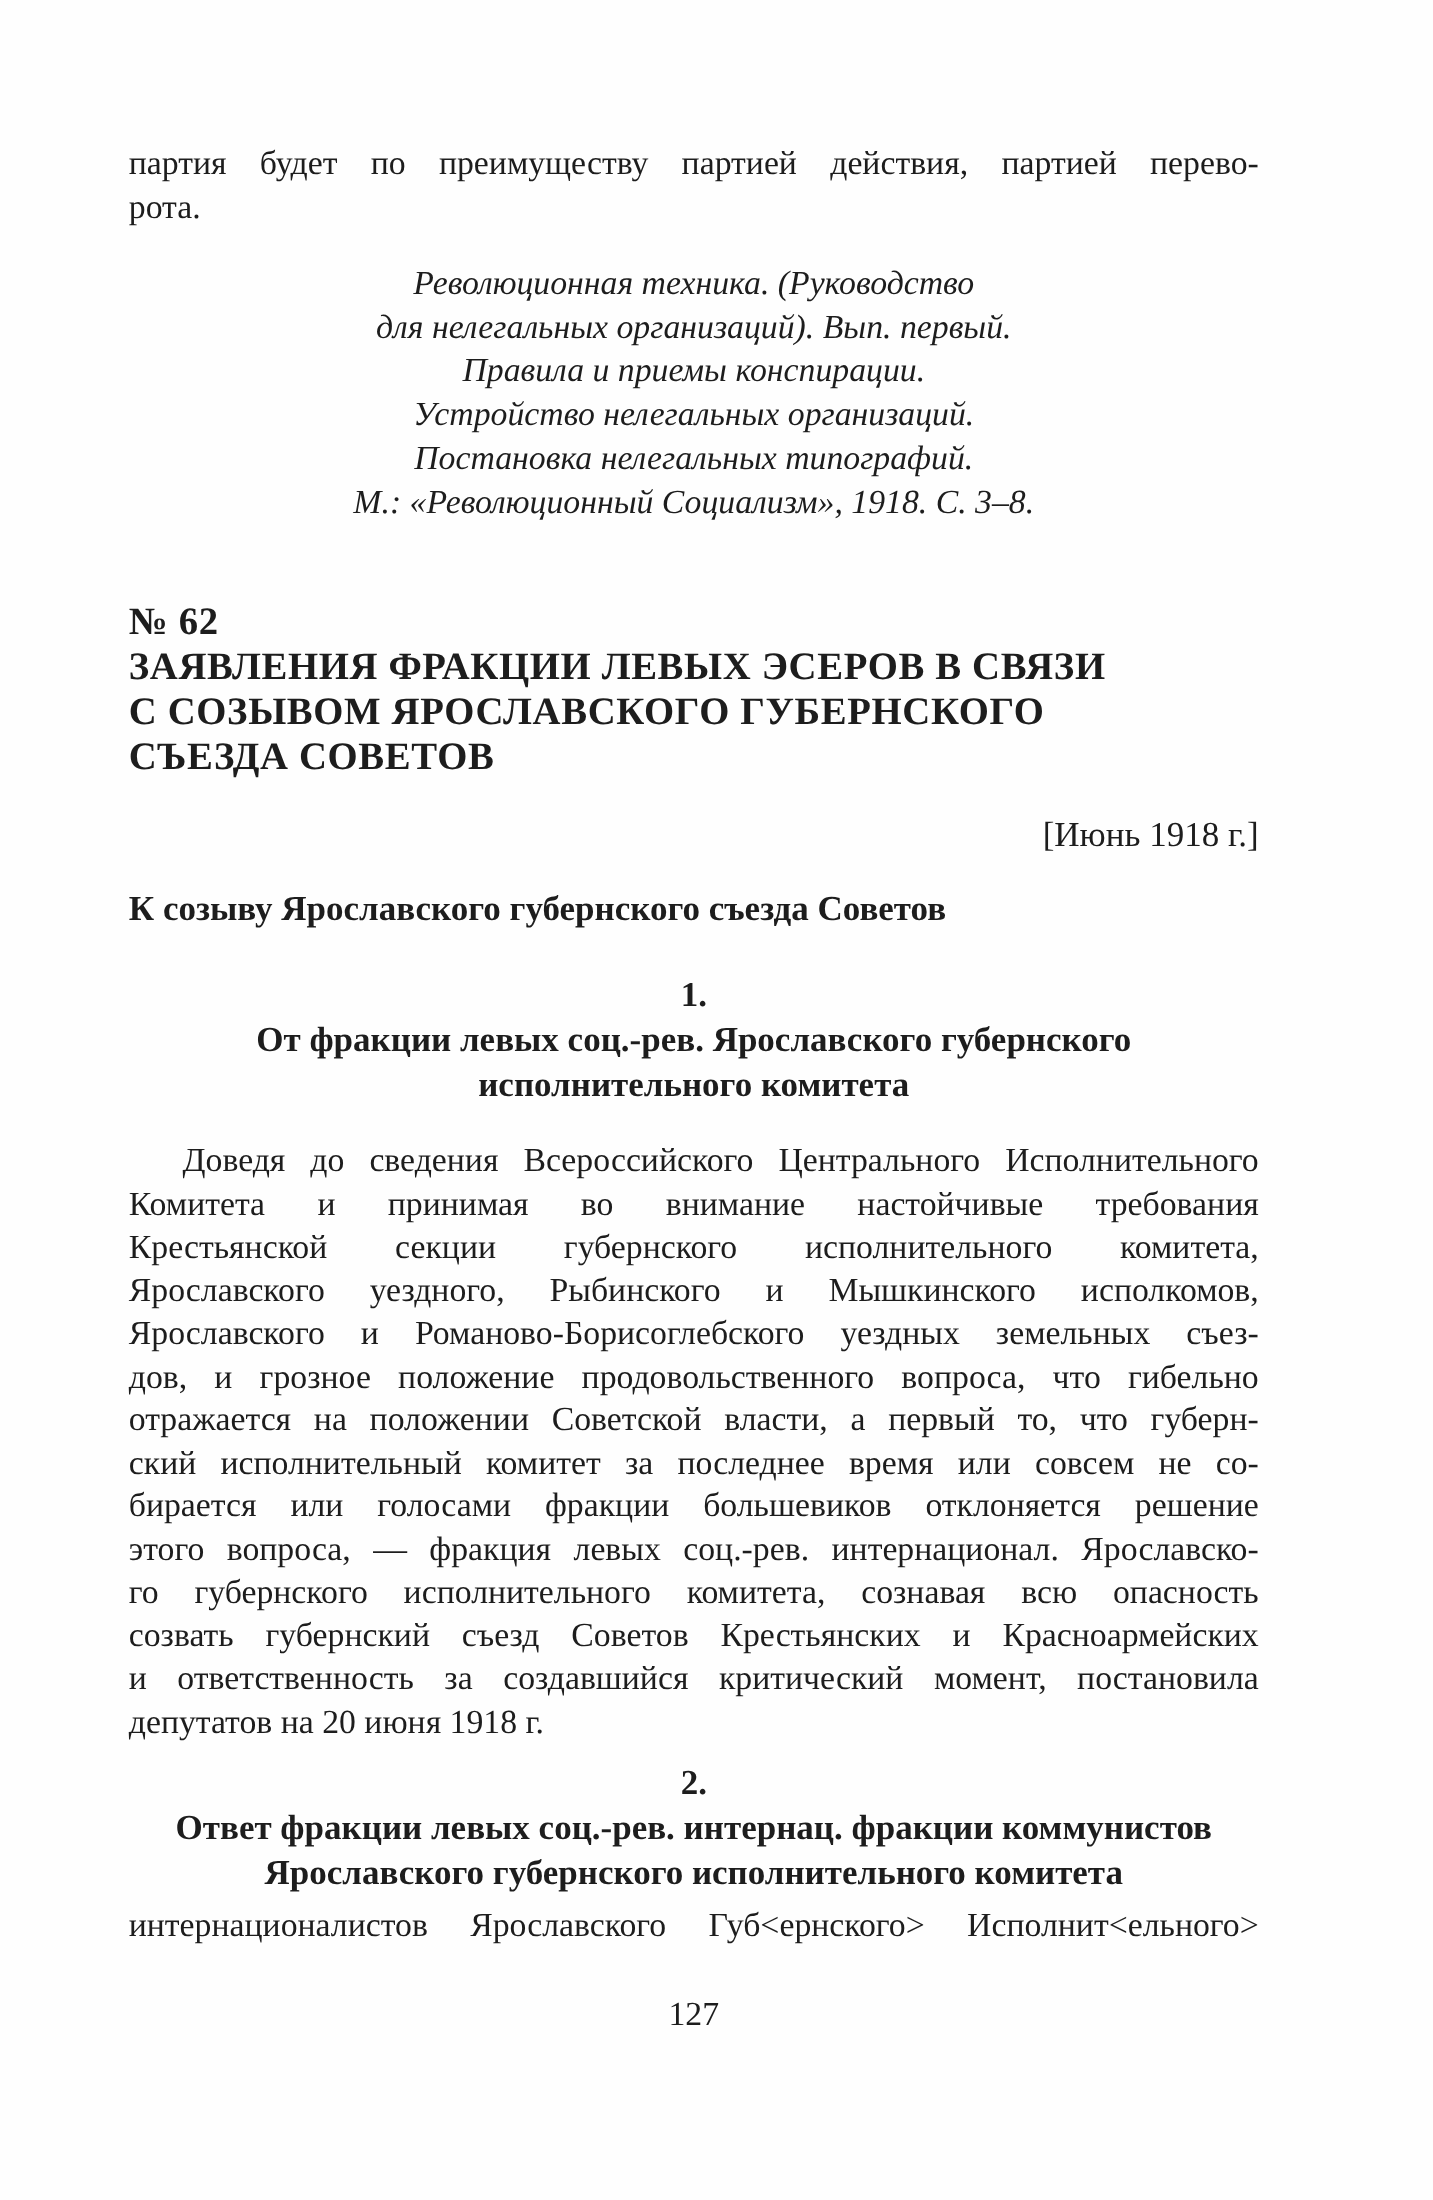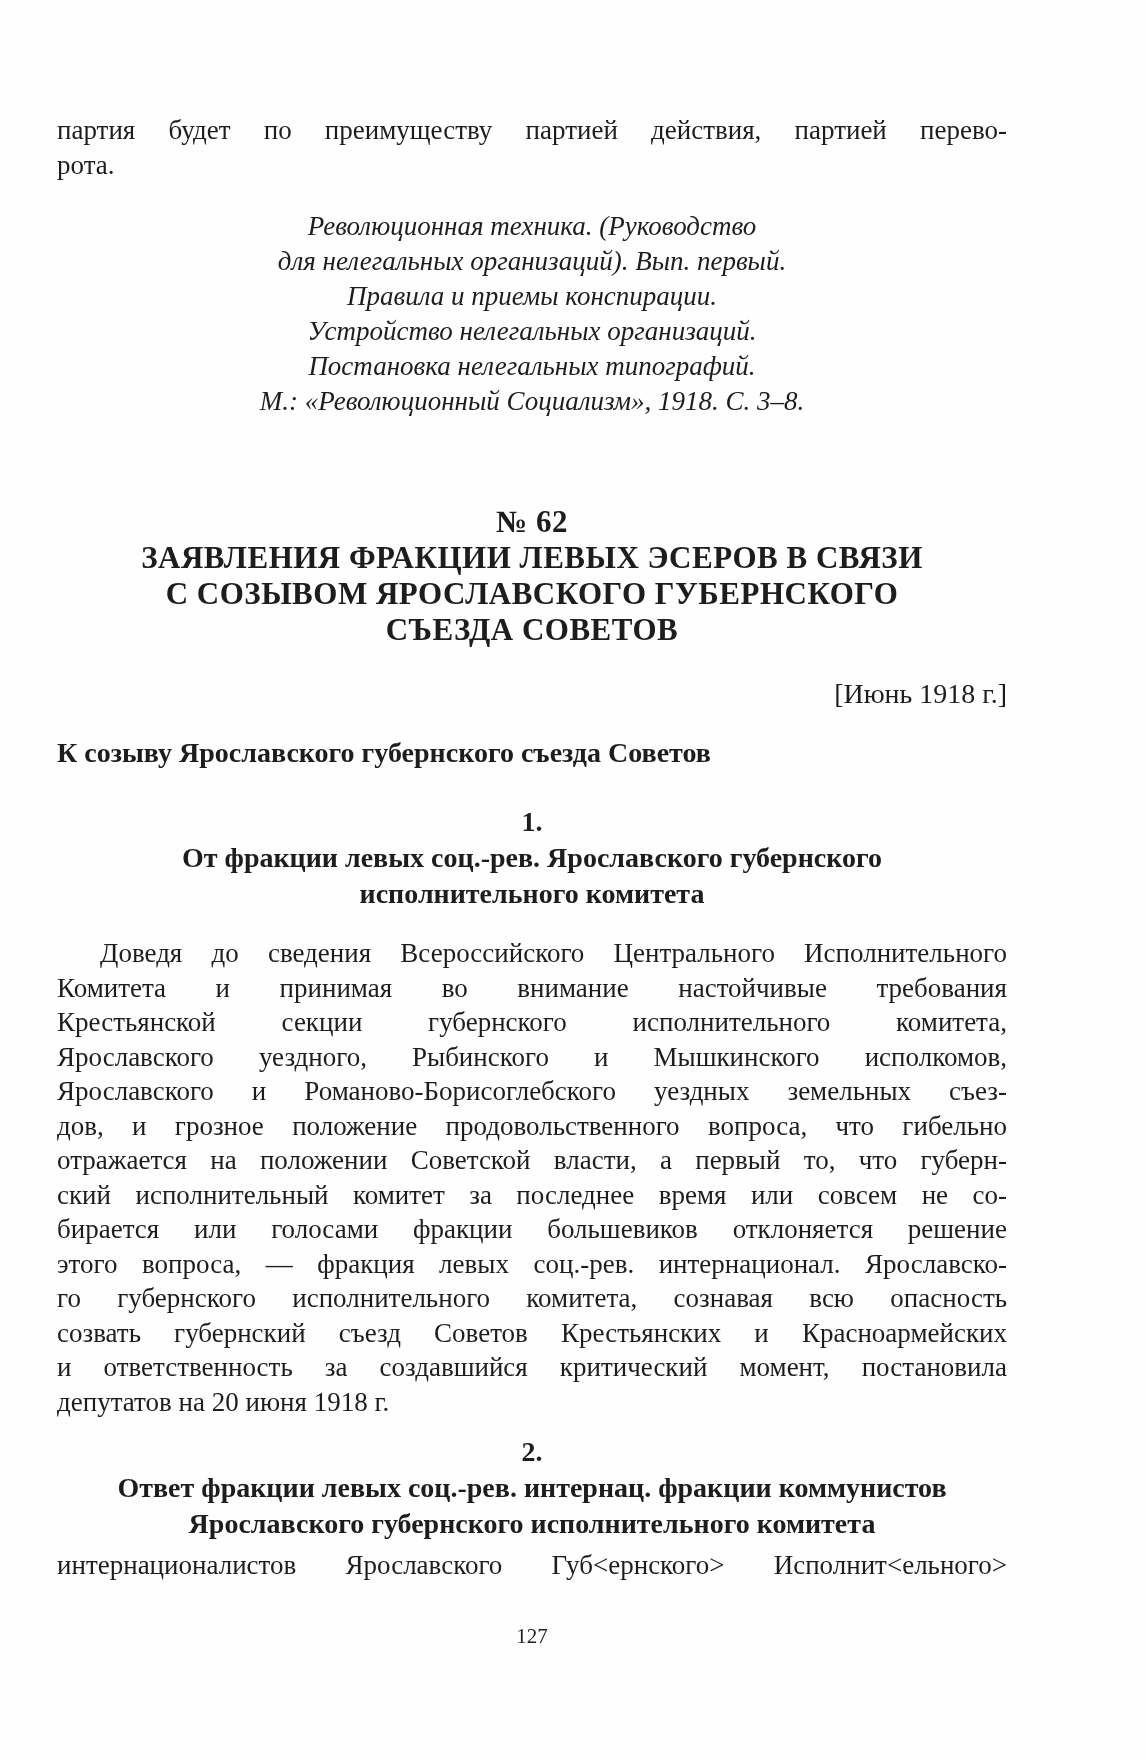--- a/index.html
+++ b/index.html
@@ -5,40 +5,39 @@
   html, body { margin: 0; padding: 0; background: #e9e9e9; }
   .page {
     position: relative;
     width: 1146px;
     height: 1760px;
     margin: 0 auto;
     background: #fefefe;
     color: #1d1d1d;
     font-family: "Liberation Serif", "DejaVu Serif", serif;
     box-sizing: border-box;
-    padding: 113px 139px 0 57px;
+    padding: 113px 139px 0 103px;
     overflow: hidden;
   }
   .line { min-height: 1em; }
   .just { text-align: justify; text-align-last: justify; }
   .indent { text-indent: 43px; }
 
   .intro { font-size: 27px; line-height: 35px; }
 
   .citation {
     margin-top: 26px;
     font-style: italic;
     text-align: center;
     font-size: 27px;
     line-height: 35px;
   }
 
   .doc-header {
-    margin-top: 85px;
-    text-align: center;
+    margin-top: 60px;
     font-weight: bold;
     font-size: 31px;
     line-height: 36px;
     letter-spacing: 0.5px;
   }
 
   .doc-date {
     margin-top: 28px;
     text-align: right;
     font-size: 28px;
@@ -61,21 +60,21 @@
   .section-head.first { margin-top: 33px; }
   .section-head.second { margin-top: 15px; }
 
   .body-para { font-size: 27px; line-height: 34.5px; }
   .body-para.p1 { margin-top: 24px; }
   .body-para.p2 { margin-top: 6px; }
 
   .page-number {
     margin-top: 36px;
     text-align: center;
-    font-size: 21px;
+    font-size: 27px;
     line-height: 35px;
   }
 </style>
 </head>
 <body>
 
 <div class="page">
 
   <div class="intro">
       <div class="line just">партия будет по преимуществу партией действия, партией перево-</div>

